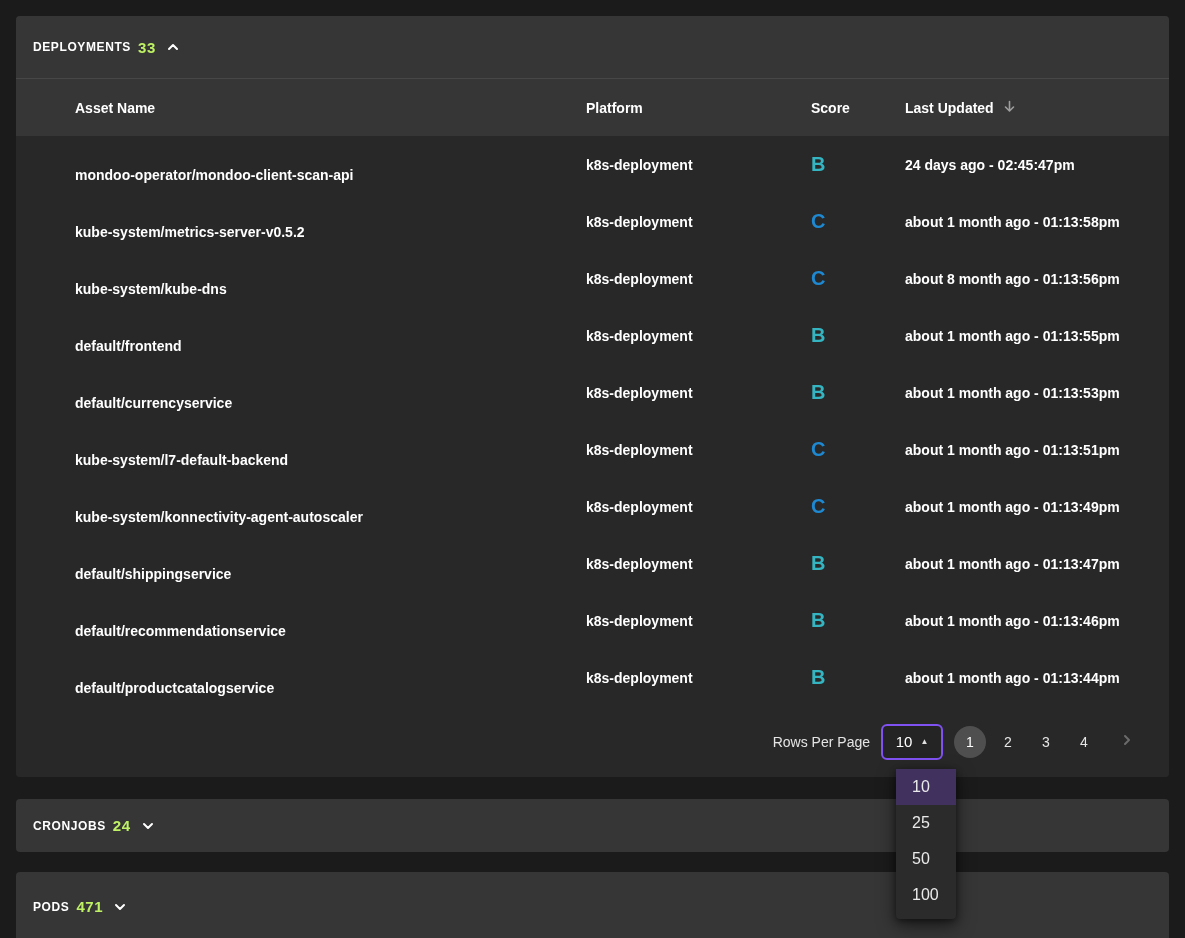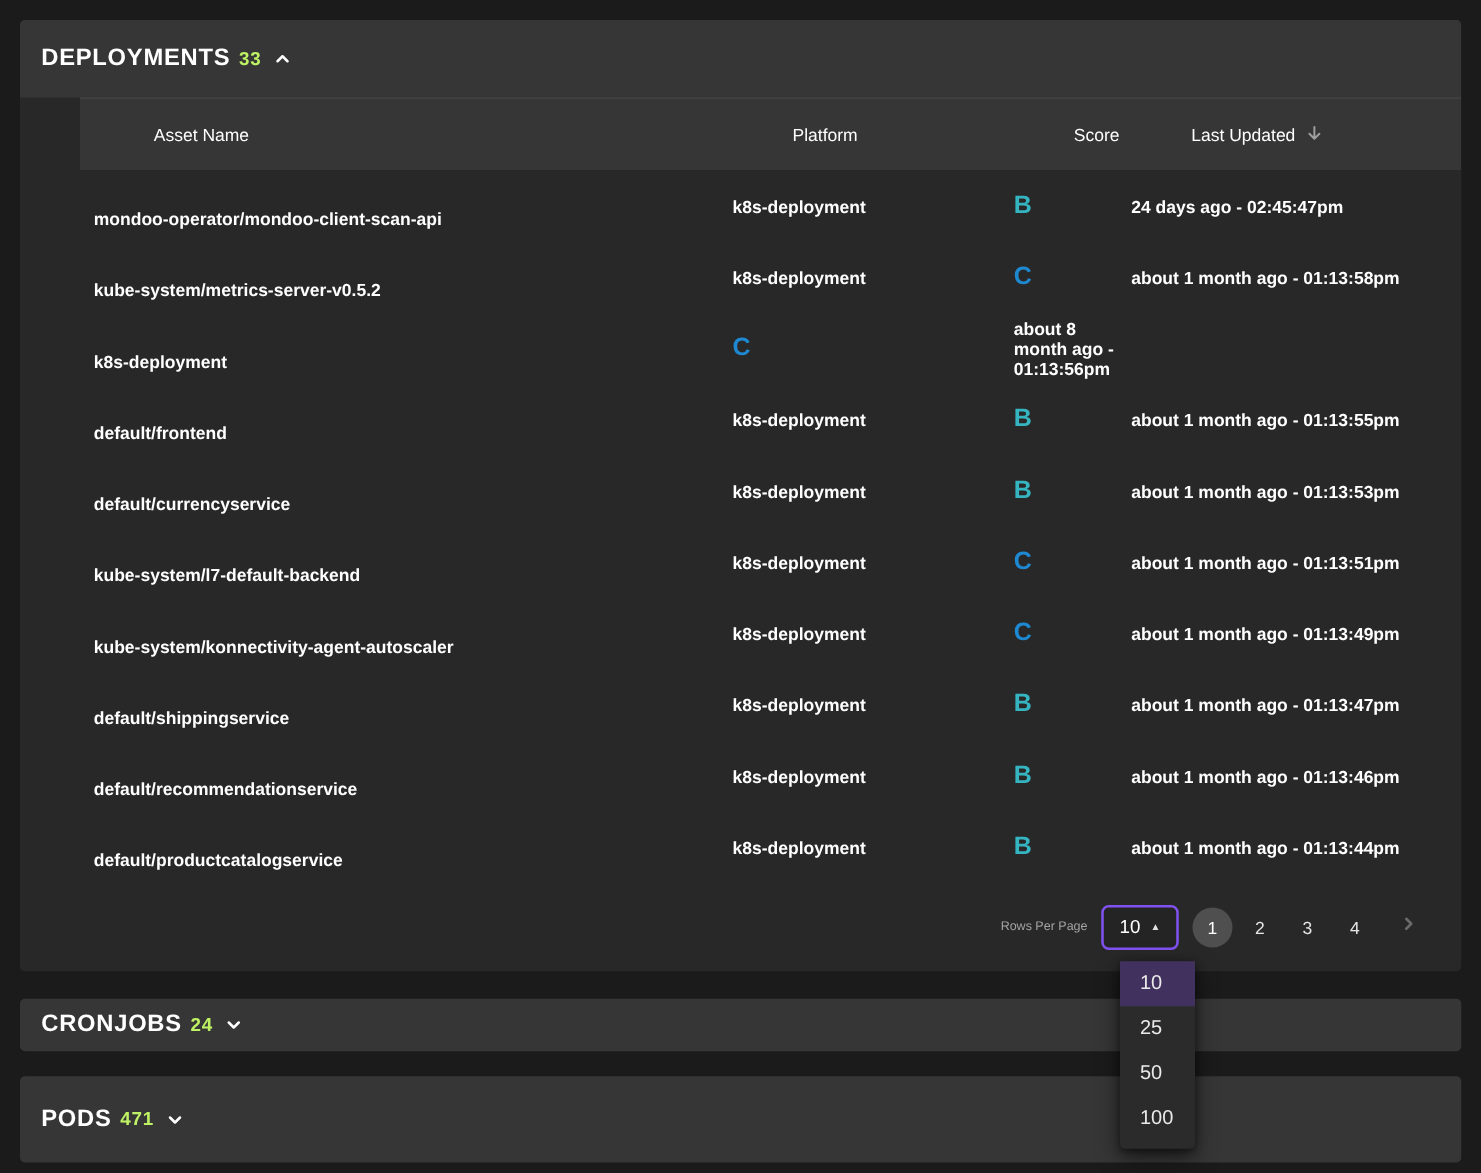--- a/index.html
+++ b/index.html
@@ -20,21 +20,21 @@
     background: #282828;
   }
   .section-bar {
     height: 62px;
     background: #363636;
     display: flex; align-items: center;
     padding-left: 17px;
     color: #fff;
   }
   .section-bar .title {
-    font-size: 19px; font-weight: 700; letter-spacing: .6px; color: #fff; text-align: center;
+    font-size: 12px; font-weight: 700; letter-spacing: .6px; color: #fff; text-align: center;
   }
   .section-bar .count {
     font-size: 15px; font-weight: 700; letter-spacing: .6px; color: #bef264;
     margin-left: 7px;
   }
   .section-bar .chev { margin-left: 10px; display: flex; align-items: center; }
 
   .collapsed-bar {
     height: 53px;
     background: #363636;
@@ -47,21 +47,21 @@
 
   
   .thead {
     height: 58px;
     background: #363636;
     border-top: 1px solid #474747;
     display: grid;
     grid-template-columns: 570px 225px 94px 1fr;
     align-items: center;
     color: #fff;
-    font-size: 14px; font-weight: 400; margin-left: 48px;
+    font-size: 14px; font-weight: 700;
   }
   .thead .cell:first-child { padding-left: 59px; }
   .th-sort { display: inline-flex; align-items: center; gap: 8px; }
 
   .trow {
     height: 57px;
     background: #282828;
     display: grid;
     grid-template-columns: 570px 225px 94px 1fr;
     align-items: center;
@@ -75,21 +75,21 @@
   .score-c { color: #1e88d0; }
 
   
   .pagination {
     height: 71px;
     background: #282828;
     display: flex; align-items: center; justify-content: flex-end;
     padding-right: 26px;
     gap: 11px;
   }
-  .rpp-label { color: #a3a3a3; font-size: 10px; margin-right: 0; }
+  .rpp-label { color: #e5e5e5; font-size: 14px; margin-right: 0; }
   .rpp-select {
     width: 62px; height: 36px;
     border: 2px solid #8052f2;
     border-radius: 6px;
     background: #242424;
     color: #fff;
     display: flex; align-items: center; justify-content: center;
     gap: 8px;
     font-size: 15px;
     cursor: pointer;
@@ -170,20 +170,21 @@
   </div>
 
   <div class="trow">
     <div class="cell name">kube-system/metrics-server-v0.5.2</div>
     <div class="cell platform">k8s-deployment</div>
     <div class="cell score score-c">C</div>
     <div class="cell updated">about 1 month ago - 01:13:58pm</div>
   </div>
 
   <div class="trow">
+    <div class="cell name">kube-system/kube-dns</div>
     <div class="cell platform">k8s-deployment</div>
     <div class="cell score score-c">C</div>
     <div class="cell updated">about 8 month ago - 01:13:56pm</div>
   </div>
 
   <div class="trow">
     <div class="cell name">default/frontend</div>
     <div class="cell platform">k8s-deployment</div>
     <div class="cell score score-b">B</div>
     <div class="cell updated">about 1 month ago - 01:13:55pm</div>
@@ -247,21 +248,21 @@
       <div class="next-btn">
         <span>
           <svg width="14" height="14" viewBox="0 0 14 14">
               <polyline points="5,3 9,7 5,11" fill="none" stroke="#6b6b6b" stroke-width="2" stroke-linecap="round" stroke-linejoin="round"></polyline>
             </svg>
         </span>
       </div>
     </div>
   </div>
 
-  <div class="collapsed-bar cron section-bar" style="height:42px">
+  <div class="collapsed-bar cron section-bar" style="height:53px">
     <span class="title">CRONJOBS</span>
     <span class="count">24</span>
     <span class="chev">
       <svg width="14" height="14" viewBox="0 0 14 14">
           <polyline points="3,5 7,9 11,5" fill="none" stroke="#ffffff" stroke-width="2" stroke-linecap="round" stroke-linejoin="round"></polyline>
         </svg>
     </span>
   </div>
 
   <div class="collapsed-bar pods section-bar" style="height:69px">

